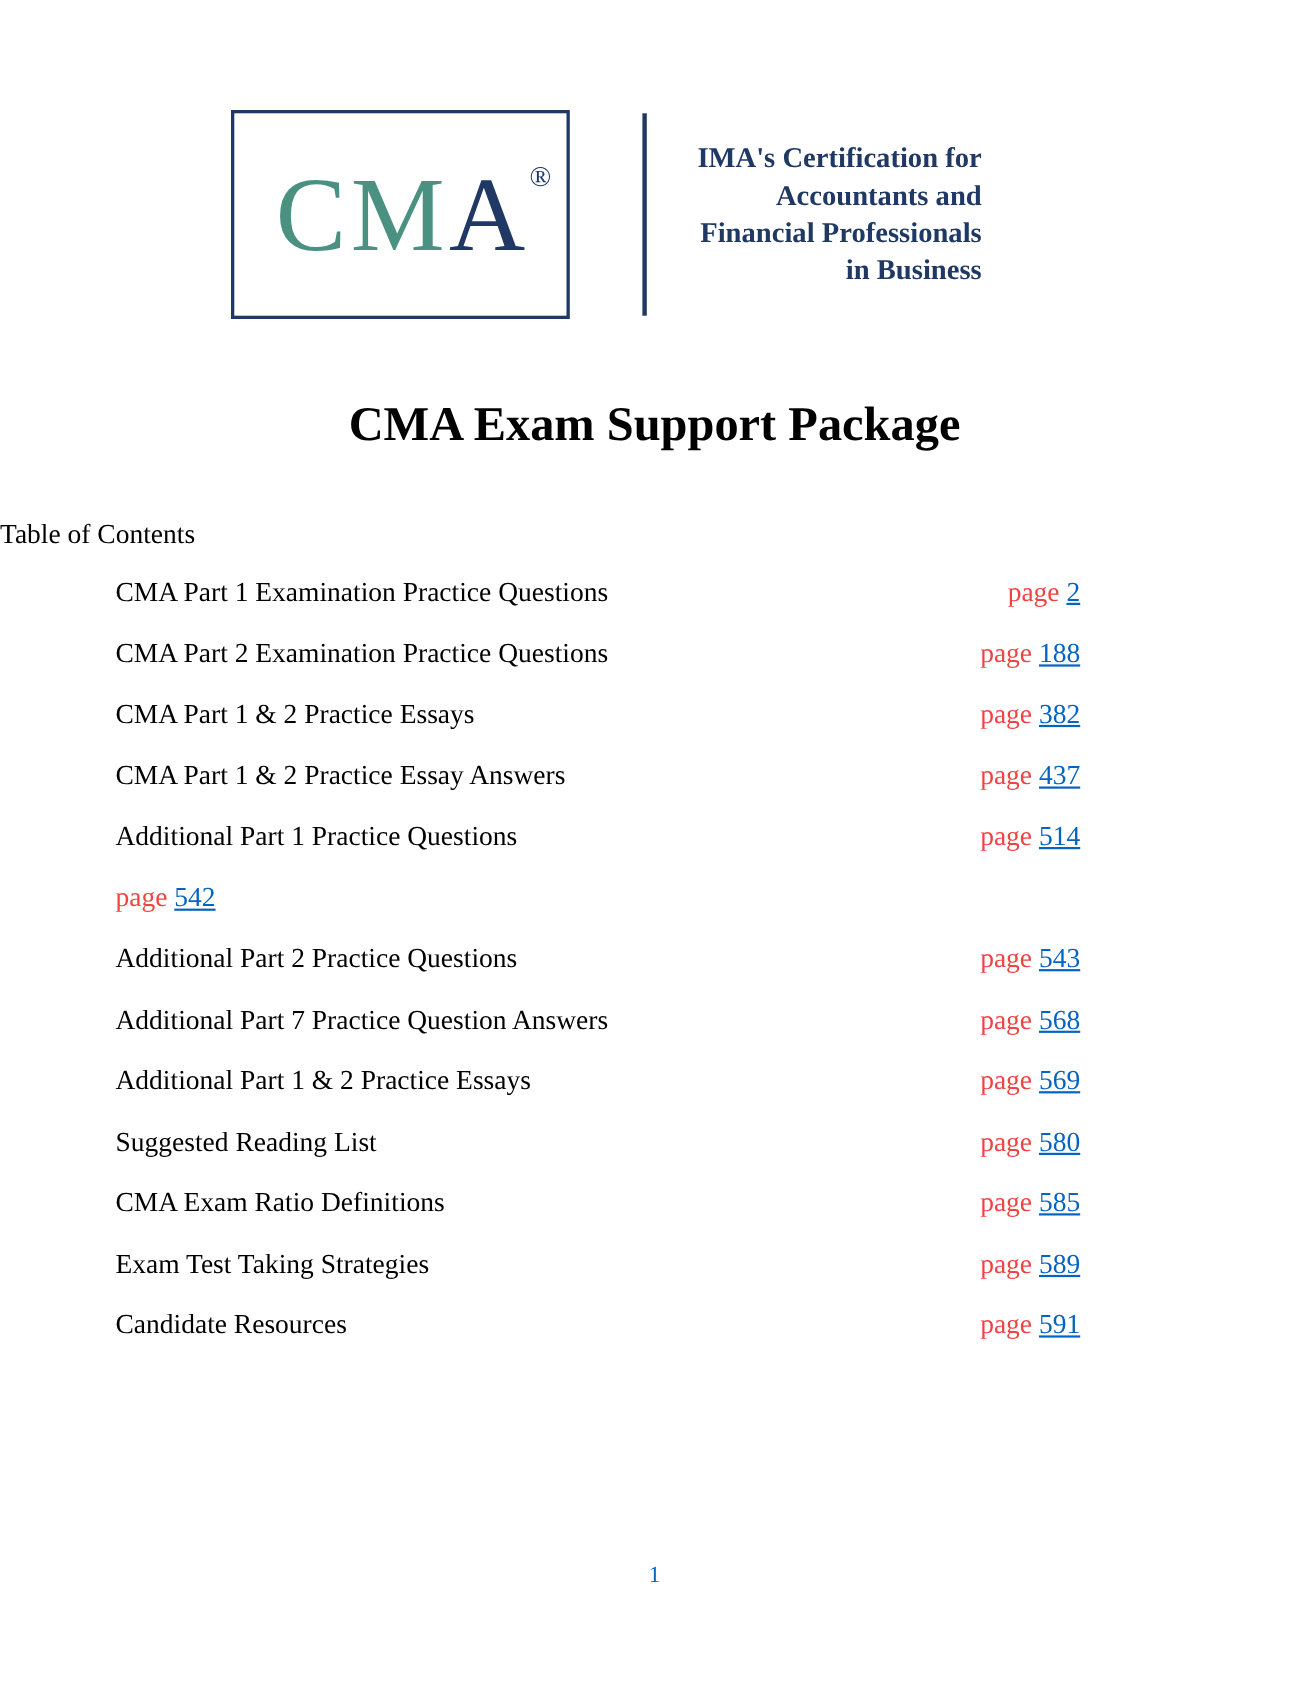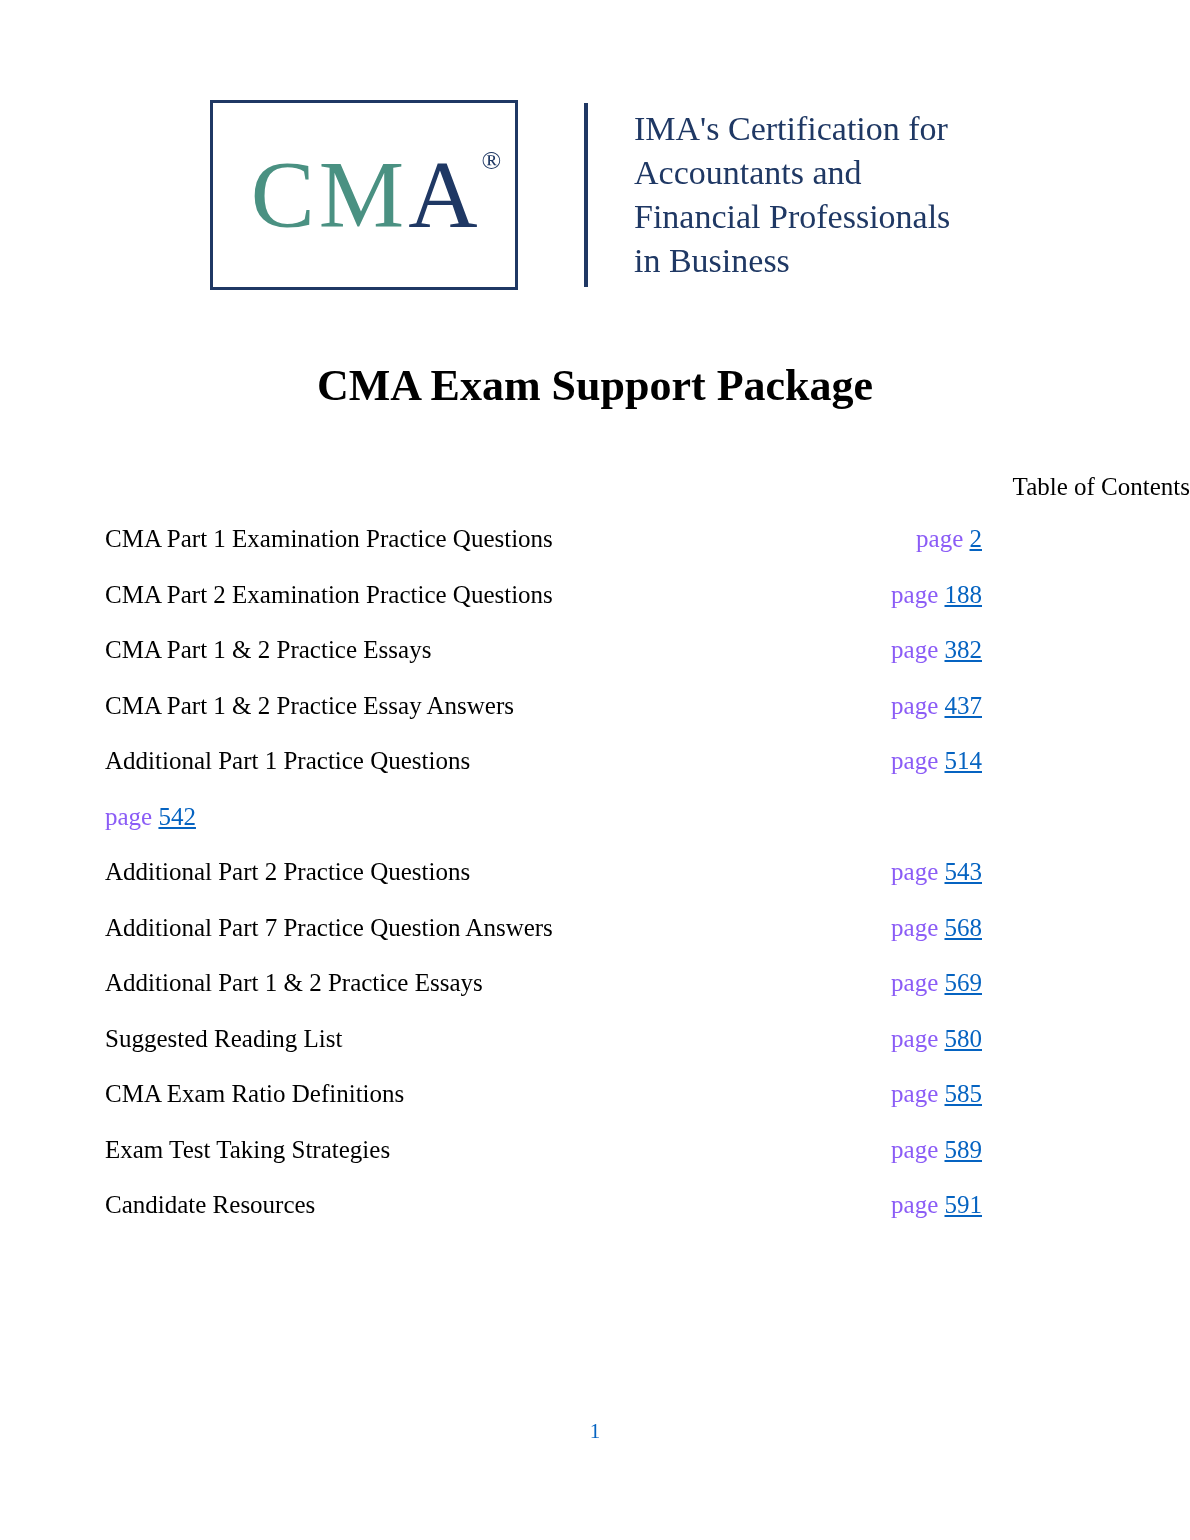--- a/index.html
+++ b/index.html
@@ -52,39 +52,40 @@
   }
   .logo-divider {
     width: 4px;
     height: 184px;
     background: var(--navy);
     margin-left: 66px;
     margin-right: 46px;
   }
   .ima-tagline {
     color: var(--navy);
-    font-size: 34px;
+    font-size: 26px;
     line-height: 1.30;
-    font-weight: 400;
+    font-weight: 700;
     white-space: pre-line;
+    text-align: right;
   }
 
   
   .doc-title {
     margin: 70px 0 0 0;
     text-align: center;
     font-size: 44px;
     font-weight: 700;
     color: #000000;
   }
 
   
   .toc-heading {
     margin-top: 62px;
-    text-align: right;
+    text-align: left;
     font-size: 25px;
     font-weight: 400;
   }
   .toc-list {
     margin: 24px 208px 0 105px;
   }
   .toc-row {
     display: flex;
     justify-content: space-between;
     align-items: baseline;
@@ -94,21 +95,21 @@
   }
   .toc-entry-title {
     flex: 1;
     text-align: left;
     white-space: nowrap;
   }
   .toc-page-cell {
     white-space: nowrap;
   }
   .toc-page-cell .page-word {
-    color: #8b5cf6;
+    color: #ef4444;
     text-align: center;
   }
   .toc-page-link {
     color: var(--link);
     text-decoration: underline;
     cursor: pointer;
   }
 
   
   .footer-page-number {

